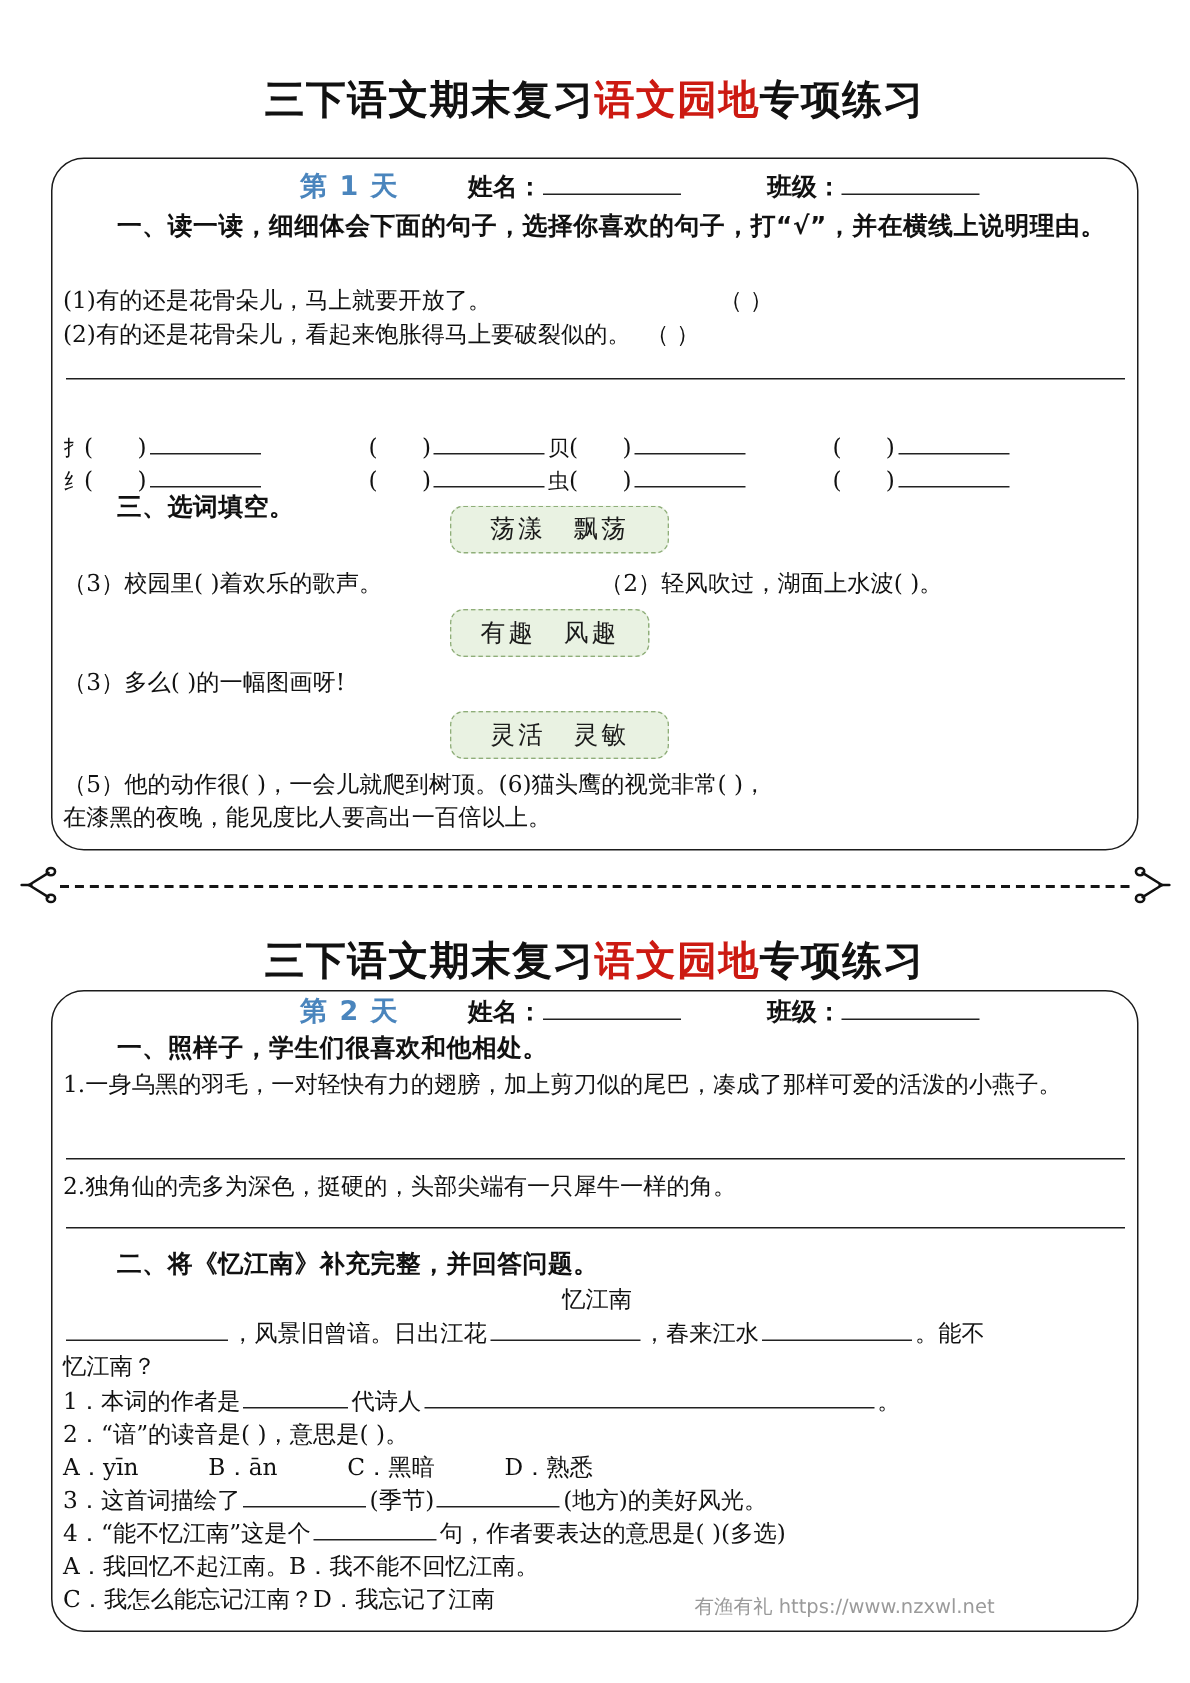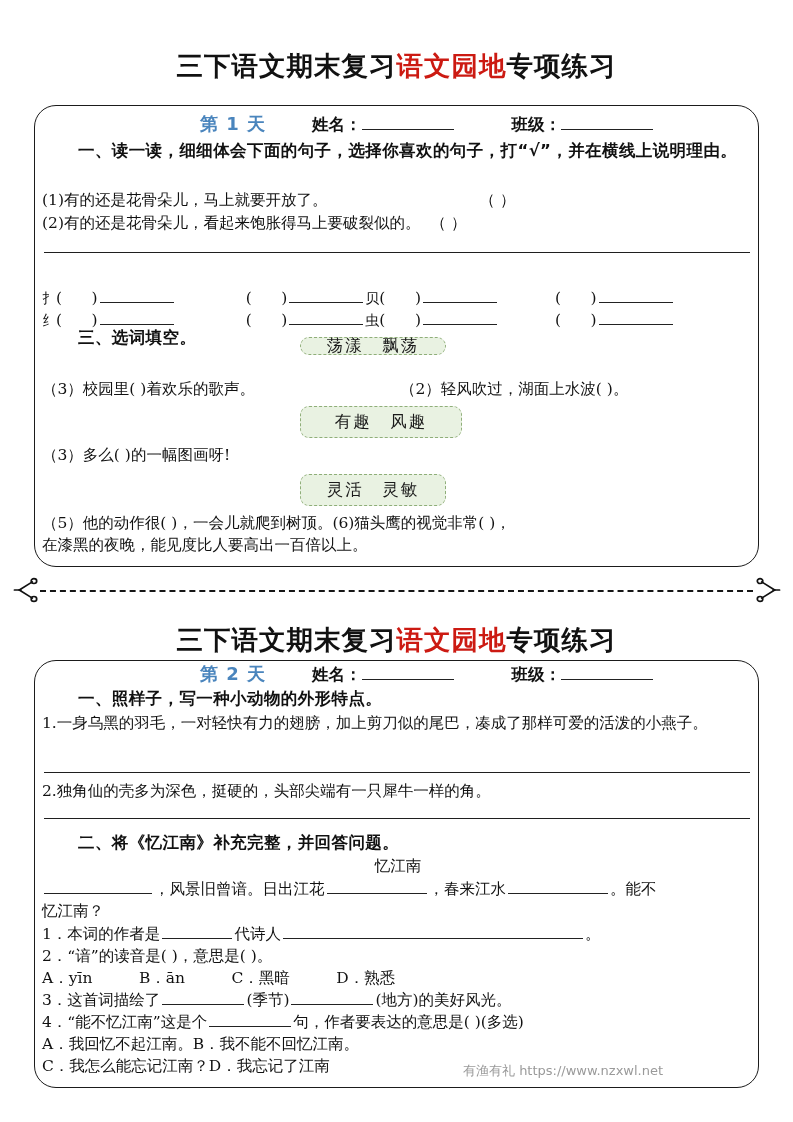--- a/index.html
+++ b/index.html
@@ -202,26 +202,26 @@
     <span class="ul-short" style="width:74px; height:14px;"></span>
     <span class="rad">虫</span>
     <span class="paren">(&nbsp;&nbsp;&nbsp;&nbsp;&nbsp;&nbsp;)</span>
     <span class="ul-short" style="width:74px; height:14px;"></span>
     <span class="paren" style="margin-left:56px;">(&nbsp;&nbsp;&nbsp;&nbsp;&nbsp;&nbsp;)</span>
     <span class="ul-short" style="width:74px; height:14px;"></span>
   </div>
 
   <div class="sec-title" style="position:absolute; left:42px; top:327px;">三、选词填空。</div>
 
-  <div class="wordbox" style="left:300px; top:337px; width:146px; height:18px;">荡漾　飘荡</div>
+  <div class="wordbox" style="left:300px; top:337px; width:146px; height:32px;">荡漾　飘荡</div>
 
   <div class="body-text" style="position:absolute; left:42px; top:378px;">（3）校园里(      )着欢乐的歌声。</div>
   <div class="body-text" style="position:absolute; left:400px; top:378px;">（2）轻风吹过，湖面上水波(      )。</div>
 
-  <div class="wordbox" style="left:300px; top:406px; width:162px; height:32px;">有趣　风趣</div>
+  <div class="wordbox" style="left:300px; top:406px; width:133px; height:32px;">有趣　风趣</div>
 
   <div class="body-text" style="position:absolute; left:42px; top:444px;">（3）多么(      )的一幅图画呀!</div>
 
   <div class="wordbox" style="left:300px; top:474px; width:146px; height:32px;">灵活　灵敏</div>
 
   <div class="body-text" style="position:absolute; left:42px; top:512px; width:712px;">（5）他的动作很(      )，一会儿就爬到树顶。(6)猫头鹰的视觉非常(      )，</div>
   <div class="body-text" style="position:absolute; left:42px; top:534px; width:712px;">在漆黑的夜晚，能见度比人要高出一百倍以上。</div>
 
   <div class="cutline" style="top:590px;"></div>
 
@@ -252,21 +252,21 @@
   <div class="frame" style="left:34px; top:660px; width:725px; height:428px;"></div>
 
   <div class="sheet-head" style="position:absolute; left:200px; top:662px;">
     <span class="day-tag">第 2 天</span>
     <span class="field-label" style="margin-left:46px;">姓名：</span>
     <span class="blankline" style="width:92px; height:17px;"></span>
     <span class="field-label" style="margin-left:58px;">班级：</span>
     <span class="blankline" style="width:92px; height:17px;"></span>
   </div>
 
-  <div class="sec-title" style="position:absolute; left:42px; top:688px; width:712px;">一、照样子，写一种小动物的外形特点。</div>
+  <div class="sec-title" style="position:absolute; left:42px; top:688px; width:712px;">一、照样子，学生们很喜欢和他相处。</div>
 
   <div class="body-text" style="position:absolute; left:42px; top:712px; width:712px;">1.一身乌黑的羽毛，一对轻快有力的翅膀，加上剪刀似的尾巴，凑成了那样可爱的活泼的小燕子。</div>
 
   <div class="rule" style="position:absolute; left:44px; top:772px; width:706px;"></div>
 
   <div class="body-text" style="position:absolute; left:42px; top:780px; width:712px;">2.独角仙的壳多为深色，挺硬的，头部尖端有一只犀牛一样的角。</div>
 
   <div class="rule" style="position:absolute; left:44px; top:818px; width:706px;"></div>
 
   <div class="sec-title" style="position:absolute; left:42px; top:832px; width:712px;">二、将《忆江南》补充完整，并回答问题。</div>

